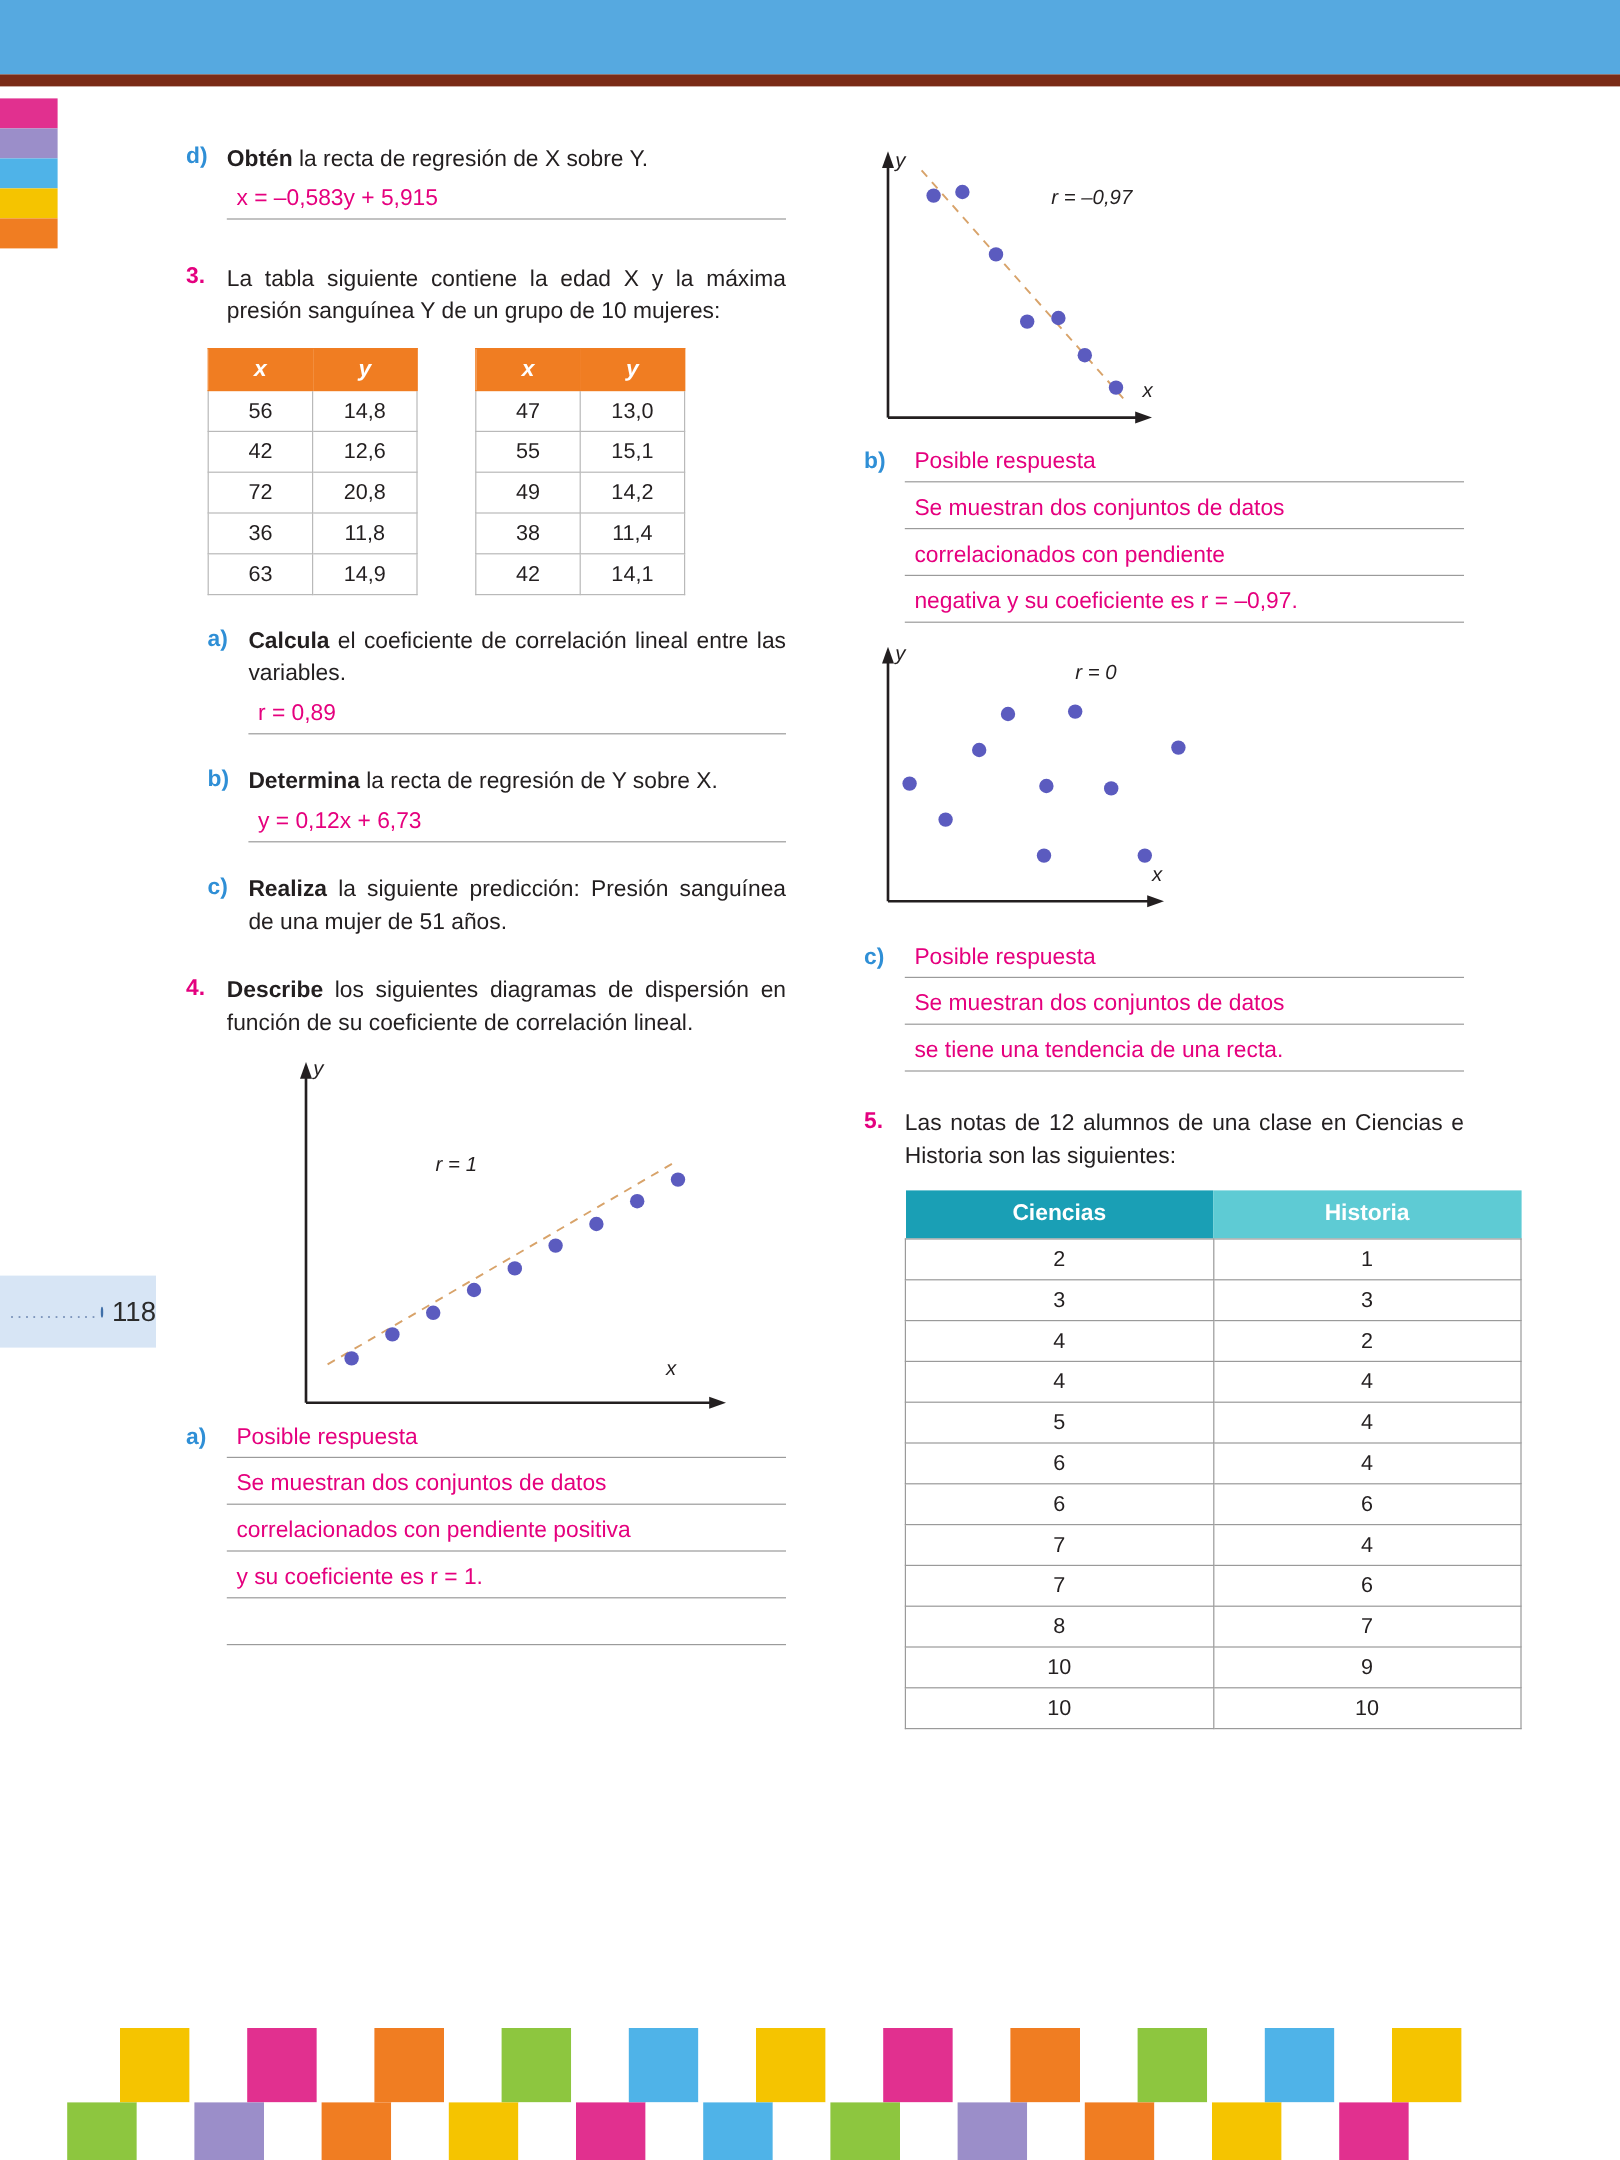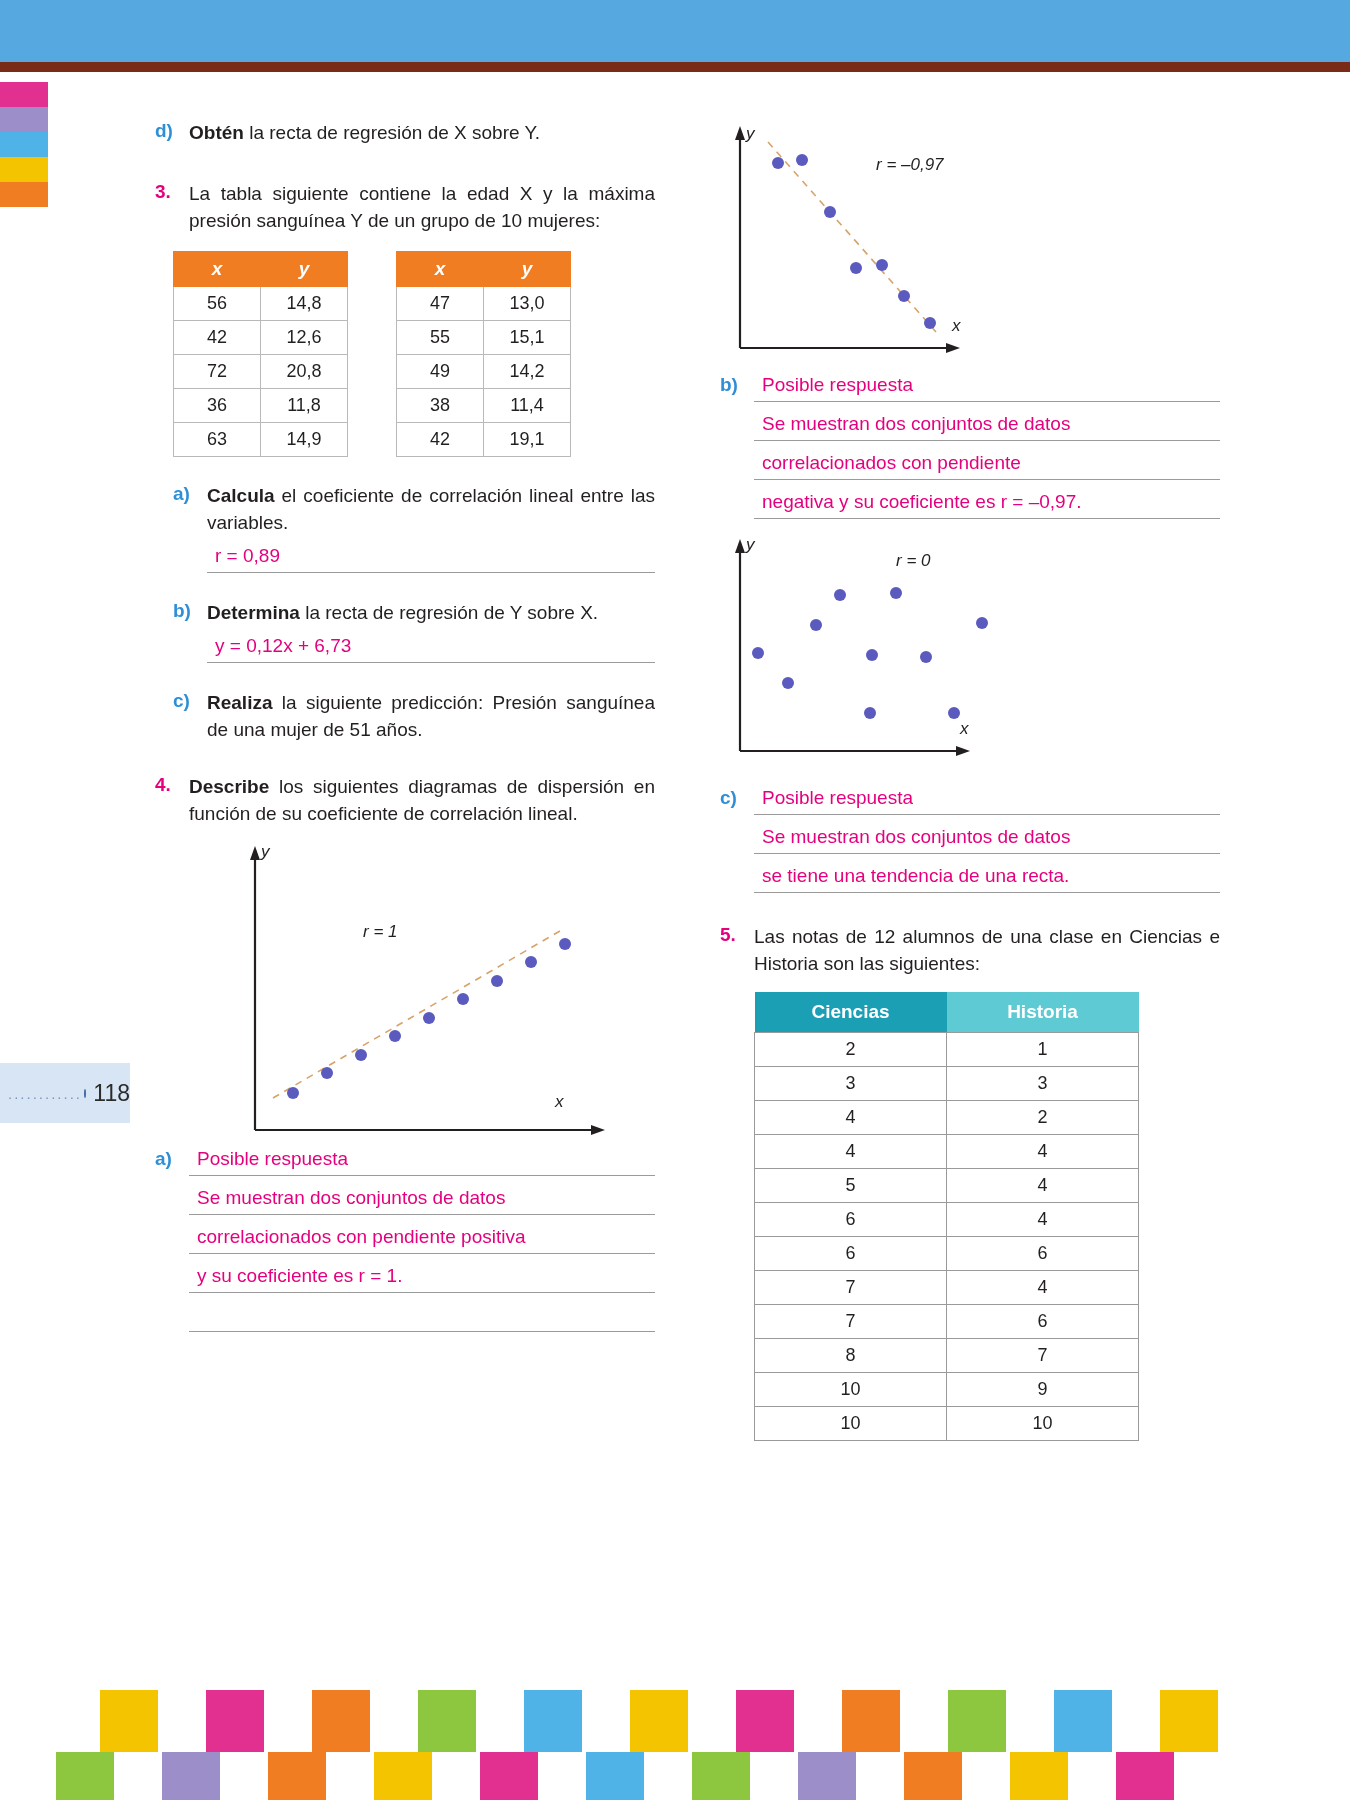--- a/index.html
+++ b/index.html
@@ -49,21 +49,21 @@
   
   table.dt{border-collapse:collapse;}
   table.dt td,table.dt th{border:1px solid #b9b9b9;text-align:center;font-size:18px;padding:6px 0;}
   table.dt th{
     background:#f07d22;color:#fff;font-style:italic;font-weight:bold;font-size:19px;
     border:1px solid #f07d22;
   }
   .t-small td{width:86px;}
   .t-small th{width:86px;}
 
-  table.notes{border-collapse:collapse;width:385px;}
+  table.notes{border-collapse:collapse;width:514px;}
   table.notes th{
     font-size:19px;font-weight:bold;padding:9px 0;color:#fff;
   }
   table.notes th.c1{background:#1a9fb5;}
   table.notes th.c2{background:#5ecbd4;}
   table.notes td{border:1px solid #9a9a9a;text-align:center;font-size:18px;padding:6px 0;width:50%;}
 
   
   .chart{position:relative;}
   .rlabel{position:absolute;font-size:17px;font-style:italic;}
@@ -96,20 +96,23 @@
 </div>
 
 <div class="col-left">
 
   <div class="item">
     <div class="marker">d)</div>
     <div class="body">
       <span class="bold">Obtén</span><span> la recta de regresión de X sobre Y.</span>
     </div>
   </div>
+  <div class="ans-block">
+    <div class="ans">x = –0,583y + 5,915</div>
+  </div>
 
   <div style="height:28px"></div>
 
   <div class="item">
     <div class="marker pink">3.</div>
     <div class="body">La tabla siguiente contiene la edad X y la máxima presión sanguínea Y de un grupo de 10 mujeres:</div>
   </div>
 
   <div style="display:flex;gap:48px;margin:16px 0 0 18px;">
     <table class="dt t-small">
@@ -158,21 +161,21 @@
       <tr>
             <td>49</td>
             <td>14,2</td>
           </tr>
       <tr>
             <td>38</td>
             <td>11,4</td>
           </tr>
       <tr>
             <td>42</td>
-            <td>19,1</td>
+            <td>14,1</td>
           </tr>
     </tbody>
       </table>
   </div>
 
   <div style="height:26px"></div>
 
   <div class="item" style="margin-left:18px;">
     <div class="marker">a)</div>
     <div class="body">

